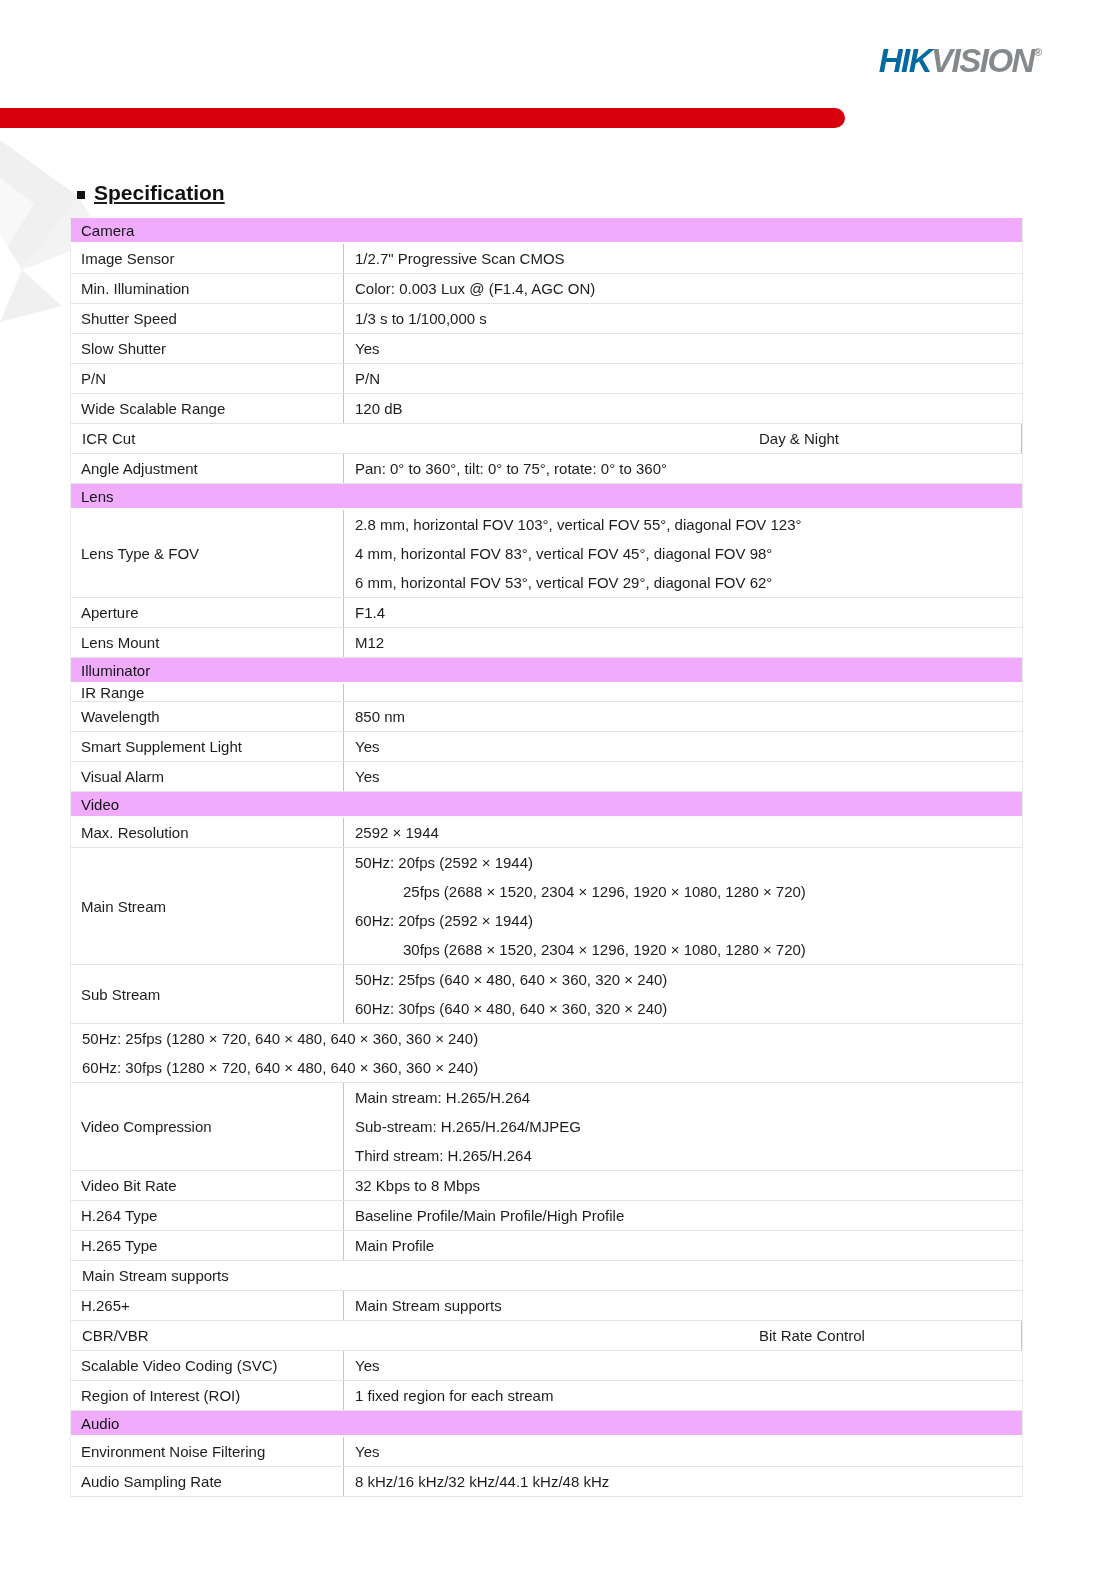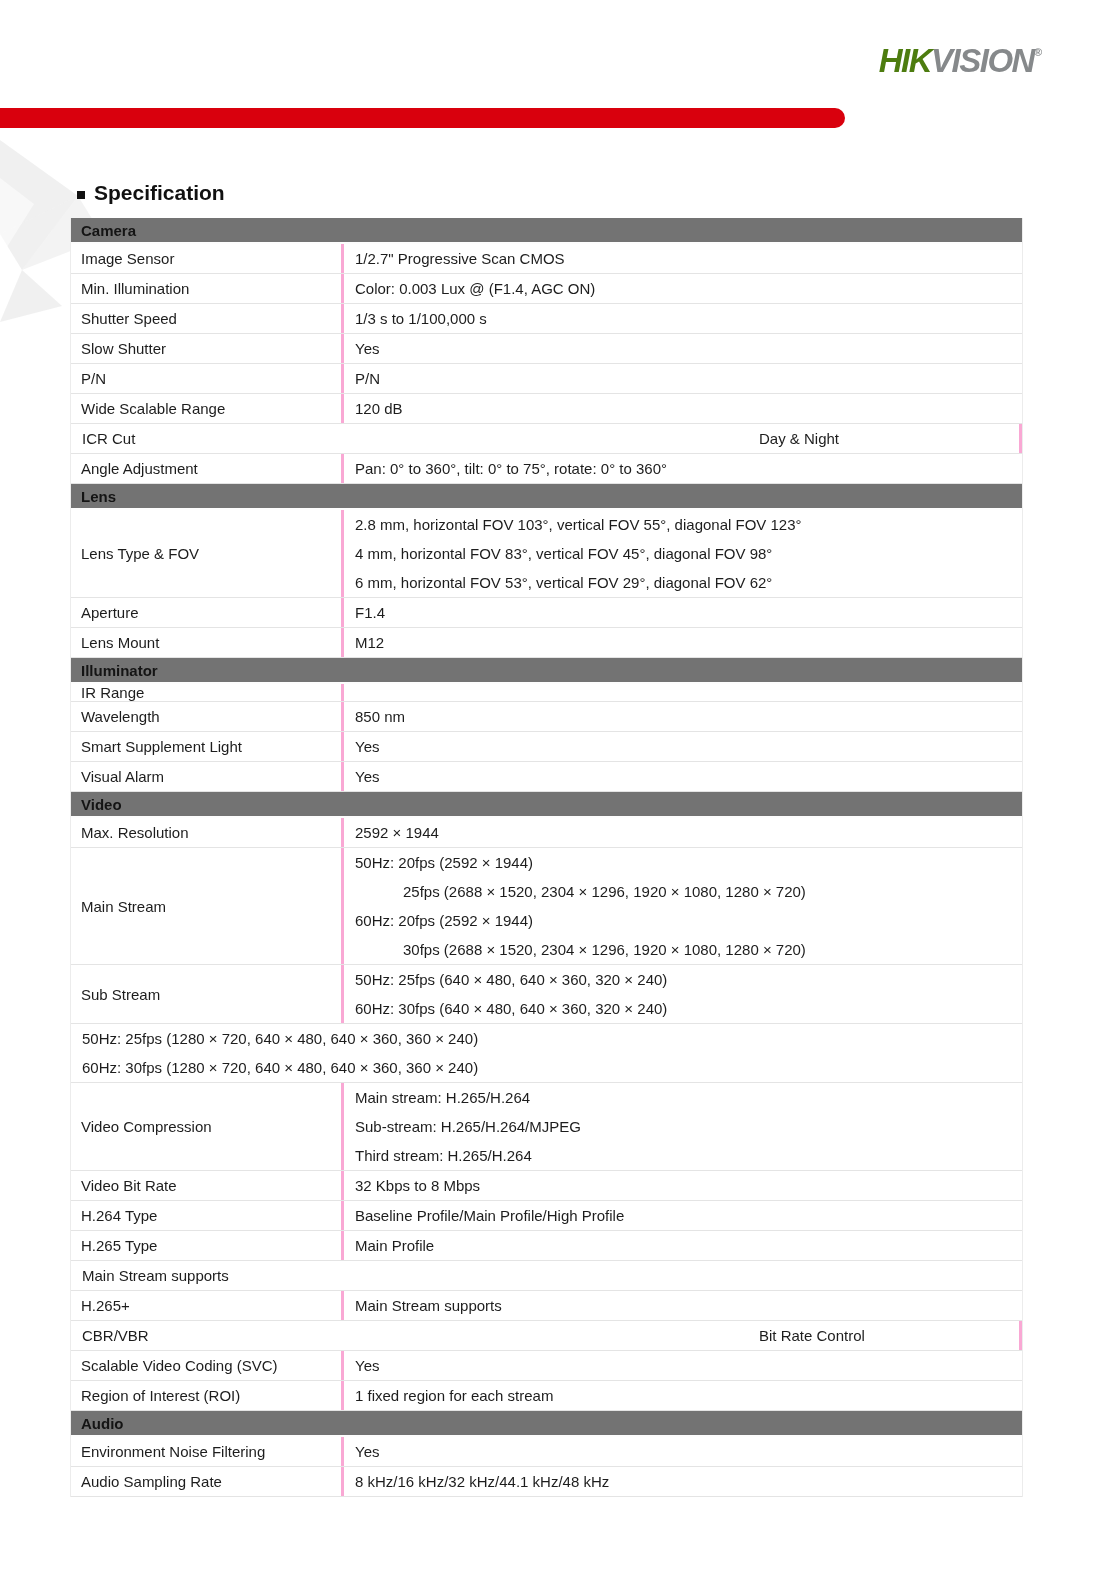--- a/index.html
+++ b/index.html
@@ -12,66 +12,66 @@
     overflow: hidden;
   }
 
   
   .logo {
     position: absolute; top: 42px; right: 66px;
     font-style: italic; font-weight: bold;
     font-size: 33px; letter-spacing: -1.5px;
     white-space: nowrap;
   }
-  .logo .hik { color: #4d7c0f; }
+  .logo .hik { color: #0369a1; }
   .logo .vision { color: #86898b; }
   .logo .reg {
     color: #86898b; font-size: 11px;
     vertical-align: 16px; letter-spacing: 0; font-style: normal;
   }
   .red-bar {
     position: absolute; top: 108px; left: 0;
     width: 845px; height: 20px;
     background: #d9000d;
     border-radius: 0 10px 10px 0;
   }
 
   
   .watermark { position: absolute; top: 138px; left: 0; pointer-events: none; }
 
   
   .title-row {
     position: absolute; top: 181px; left: 77px;
-    display: flex; align-items: center;
+    display: flex; align-items: center; text-decoration: underline;
   }
   .title-bullet {
     width: 8px; height: 8px; background: #111; margin: 3px 9px 0 0;
     flex: 0 0 auto;
   }
   .title-text { font-size: 21px; font-weight: bold; color: #111; }
 
   
   .spec-table {
     position: absolute; top: 218px; left: 70px; width: 953px;
     border-left: 1px solid #ececec;
     border-right: 1px solid #ececec;
     font-size: 15px;
   }
   .section-header {
-    background: #737373;
-    font-weight: bold;
+    background: #f0abfc;
+    font-weight: normal;
     height: 26px; line-height: 26px;
     padding-left: 10px;
     border-bottom: 2px solid #fdfdfd;
     color: #141414;
   }
   .row { display: flex; border-bottom: 1px solid #e4e4e4; background: #fff; }
   .cell.label {
     width: 273px; flex: 0 0 273px;
-    border-right: 3px solid #f9a8d4;
+    border-right: 1px solid #f9a8d4;
     padding-left: 10px;
     display: flex; align-items: center;
     white-space: nowrap;
   }
   .cell.value { flex: 1; padding-left: 11px; }
   .line { height: 29px; line-height: 29px; white-space: nowrap; }
   .line.indent { padding-left: 48px; }
 </style>
 </head>
 <body>

